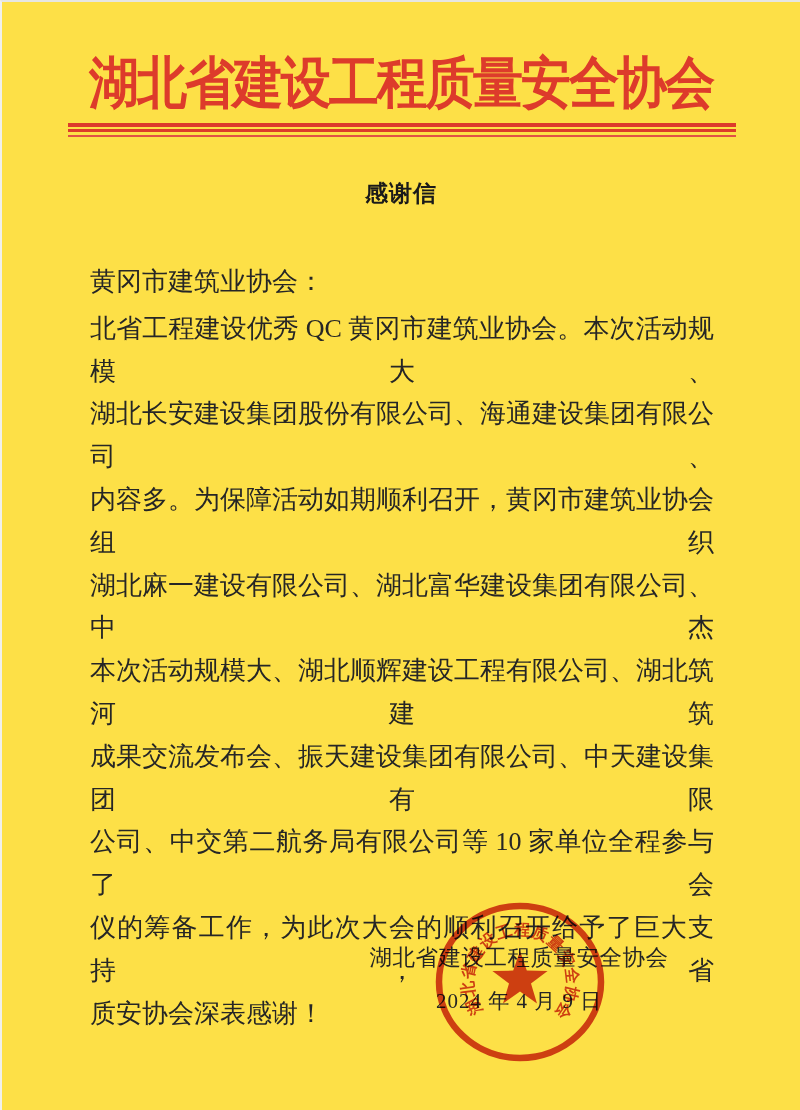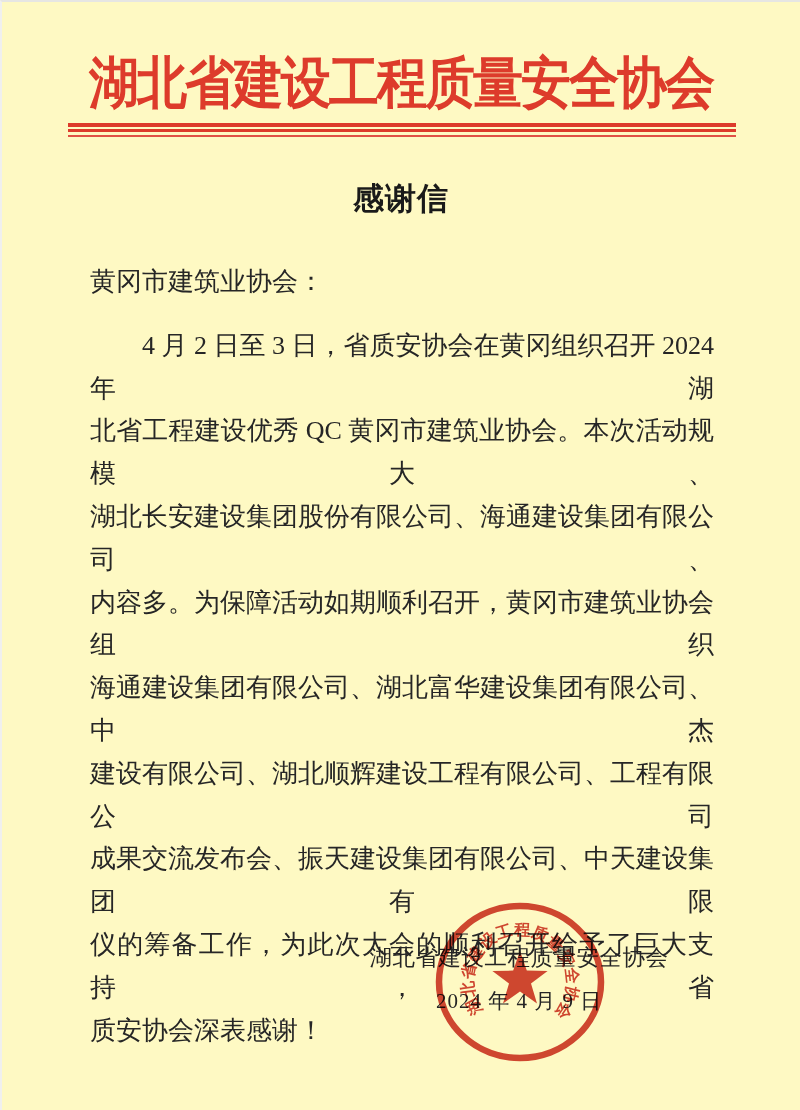--- a/index.html
+++ b/index.html
@@ -5,21 +5,21 @@
   html,body{margin:0;padding:0;background:#ffffff;}
   :root{
     --accent:#dd3b2b;
     --seal:#cb382c;
     --ink:#262626;
   }
   .page{
     position:relative;
     width:800px;height:1110px;
     margin:0 auto;
-    background:#fef9c3;
+    background:#fde047;
     overflow:hidden;
     font-family:"Liberation Serif","DejaVu Serif",serif;
     border-top:2px solid #e6e6e3;
     border-left:2px solid #f0f0ee;
     box-sizing:border-box;
   }
   
   .org-title{
     position:absolute;top:46px;left:0;width:100%;
     text-align:center;
@@ -32,29 +32,29 @@
   .rules{position:absolute;top:121px;left:66px;width:668px;}
   .rule-1{height:4px;background:var(--accent);}
   .rule-gap-a{height:2px;}
   .rule-2{height:3px;background:var(--accent);}
   .rule-gap-b{height:3px;}
   .rule-3{height:2px;background:#e05145;}
   
   .letter-title{
     position:absolute;top:176px;left:0;width:100%;
     text-align:center;
-    font-size:31px;font-weight:bold;color:#1a1a1a;
+    font-size:23px;font-weight:bold;color:#1a1a1a;
     letter-spacing:1px;
   }
   
   .body{
     position:absolute;top:259px;left:88px;width:624px;
     font-size:26px;line-height:42.8px;color:var(--ink);
   }
-  .salutation{margin-bottom:21px;}
+  .salutation{margin-bottom:4px;}
   .para{margin:0;}
   .line{text-align:justify;}
   .line.fill{text-align-last:justify;}
   .line.indent{text-indent:52px;}
   
   .signature{
     position:absolute;top:941px;left:327px;width:380px;
     text-align:center;color:#252525;
   }
   .sig-org{font-size:22.5px;line-height:30px;letter-spacing:0.5px;}
@@ -86,27 +86,27 @@
     <div class="rule-gap-b"></div>
     <div class="rule-3"></div>
   </div>
 
   <div class="letter-title">感谢信</div>
 
   <div class="body">
     <div class="salutation">黄冈市建筑业协会：</div>
     <div>
         <div class="para">
-          <div class="line indent fill">4 月 2 日至 3 日，省质安协会在黄冈组织召开 2024 年湖</div>
           <div class="line fill">北省工程建设优秀 QC 黄冈市建筑业协会。本次活动规模大、</div>
           <div class="line fill">湖北长安建设集团股份有限公司、海通建设集团有限公司、</div>
           <div class="line fill">内容多。为保障活动如期顺利召开，黄冈市建筑业协会组织</div>
-          <div class="line fill">海通建设集团有限公司、湖北富华建设集团有限公司、中杰</div>
-          <div class="line fill">建设有限公司、湖北顺辉建设工程有限公司、工程有限公司</div>
+          <div class="line fill">湖北麻一建设有限公司、湖北富华建设集团有限公司、中杰</div>
+          <div class="line fill">本次活动规模大、湖北顺辉建设工程有限公司、湖北筑河建筑</div>
           <div class="line fill">成果交流发布会、振天建设集团有限公司、中天建设集团有限</div>
+          <div class="line fill">公司、中交第二航务局有限公司等 10 家单位全程参与了会</div>
           <div class="line fill">仪的筹备工作，为此次大会的顺利召开给予了巨大支持，省</div>
           <div class="line">质安协会深表感谢！</div>
         </div>
       </div>
   </div>
 
   <div class="signature">
     <div class="sig-org">湖北省建设工程质量安全协会</div>
     <div class="sig-date">2024 年 4 月 9 日</div>
   </div>

